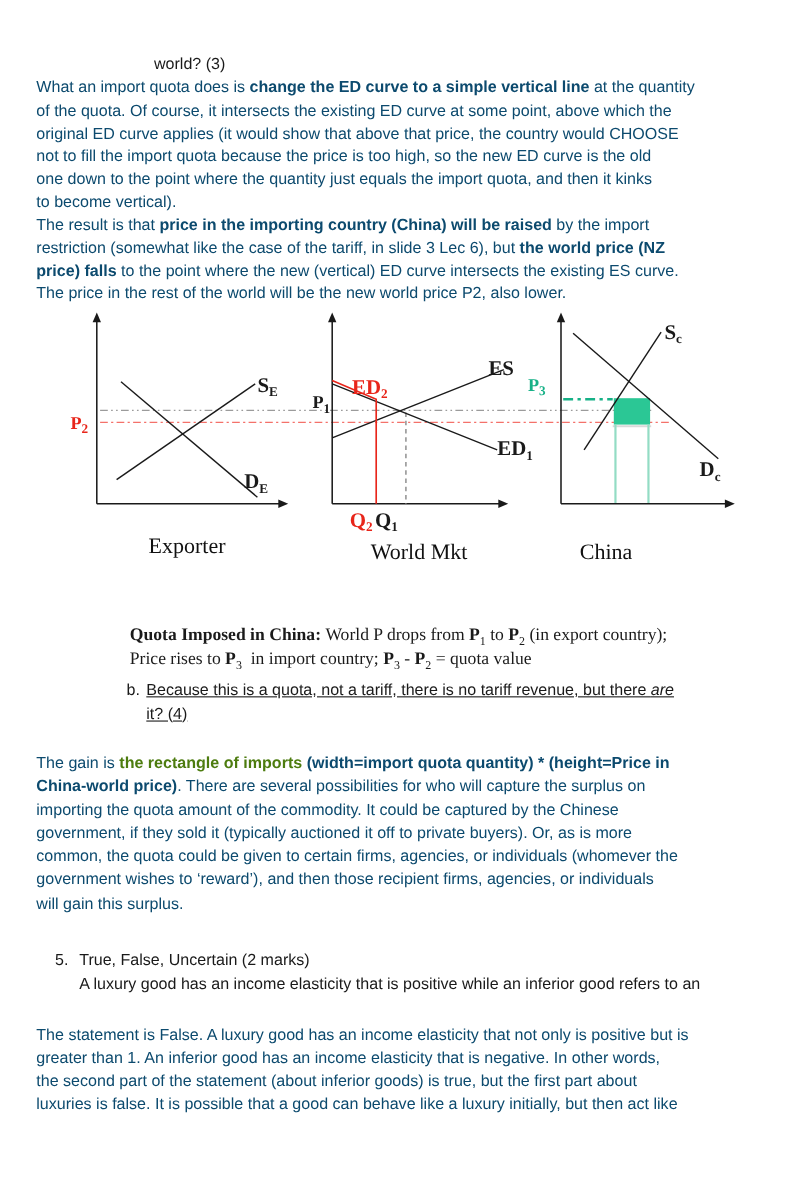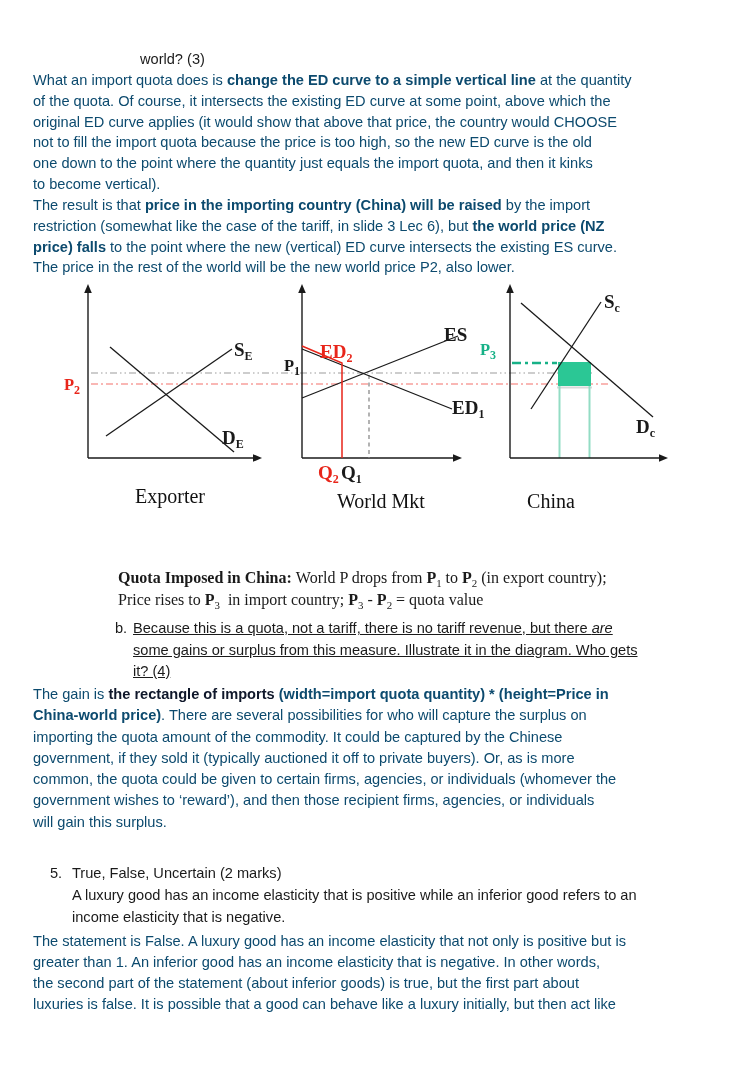--- a/index.html
+++ b/index.html
@@ -3,21 +3,21 @@
 <meta charset="utf-8">
 <style>
   html,body{margin:0;padding:0;background:#fff;}
   #page{position:relative;width:736px;height:1044px;background:#fff;overflow:hidden;
         font-family:"Liberation Sans",sans-serif;font-size:14.6px;color:#1a1a1a;}
   .blk{position:absolute;white-space:pre;}
   .tline{display:block;}
   .b{font-weight:bold;}
   .i{font-style:italic;}
   .red{color:#0c4a6e;text-align:right;}
-  .green{color:#0f172a;}
+  .green{color:#4d7c0f;}
   sub{font-size:0.68em;line-height:0;}
   
   #blk-world{left:140px;top:49px;line-height:20.8px;}
   #blk-quota{left:33px;top:70px;line-height:20.8px;width:676px;}
   #blk-result{left:33px;top:195px;line-height:20.8px;width:676px;}
   #blk-figcap{left:118px;top:532px;line-height:22px;font-family:"Liberation Serif",serif;font-size:16px;margin-top:35px;}
   #marker-b{left:115px;top:618px;line-height:21.5px;}
   #blk-b{left:133px;top:618px;line-height:21.5px;text-decoration:underline;}
   #blk-gain{left:33px;top:684px;line-height:21.3px;width:680px;}
   #marker-5{left:50px;top:862px;line-height:22px;}
@@ -104,22 +104,22 @@
       <text class="flabel" x="604" y="308"><tspan>S</tspan><tspan class="fsub" dy="4">c</tspan></text>
       <text class="flabel" x="636" y="433"><tspan>D</tspan><tspan class="fsub" dy="4">c</tspan></text>
       <text class="flabel-sm fteal" x="480" y="355"><tspan>P</tspan><tspan class="fsub" dy="4">3</tspan></text>
       <text class="fcap" x="551" y="508" text-anchor="middle">China</text>
     </g>
   </svg>
 
   <div class="blk" id="blk-figcap"><div class="tline"><span class="b">Quota Imposed in China: </span><span>World P drops from </span><span class="b">P</span><sub>1</sub><span> to </span><span class="b">P</span><sub>2</sub><span> (in export country);</span></div><div class="tline"><span>Price rises to </span><span class="b">P</span><sub>3</sub><span>  in import country; </span><span class="b">P</span><sub>3</sub><span> - </span><span class="b">P</span><sub>2</sub><span> = quota value</span></div></div>
 
   <div class="blk" id="marker-b">b.</div>
-  <div class="blk" id="blk-b"><div class="tline"><span>Because this is a quota, not a tariff, there is no tariff revenue, but there </span><span class="i">are</span></div><div class="tline"><span>some gains or surplus from this measure. Illustrate it in the diagram. Who gets</span></div><div class="tline"><span>it? (4)</span></div></div>
+  <div class="blk" id="blk-b"><div class="tline"><span>Because this is a quota, not a tariff, there is no tariff revenue, but there </span><span class="i">are</span></div><div class="tline"><span>it? (4)</span></div></div>
 
   <div class="blk" id="blk-gain"><div class="tline"><span class="red">The gain is </span><span class="b green">the rectangle of imports </span><span class="b red">(width=import quota quantity) * (height=Price in</span></div><div class="tline"><span class="b red">China-world price)</span><span class="red">. There are several possibilities for who will capture the surplus on</span></div><div class="tline"><span class="red">importing the quota amount of the commodity. It could be captured by the Chinese</span></div><div class="tline"><span class="red">government, if they sold it (typically auctioned it off to private buyers). Or, as is more</span></div><div class="tline"><span class="red">common, the quota could be given to certain firms, agencies, or individuals (whomever the</span></div><div class="tline"><span class="red">government wishes to ‘reward’), and then those recipient firms, agencies, or individuals</span></div><div class="tline"><span class="red">will gain this surplus.</span></div></div>
 
   <div class="blk" id="marker-5">5.</div>
-  <div class="blk" id="blk-5"><div class="tline"><span>True, False, Uncertain (2 marks)</span></div><div class="tline"><span>A luxury good has an income elasticity that is positive while an inferior good refers to an</span></div><div class="tline"><span>income elasticity that is negative.</span></div></div>
+  <div class="blk" id="blk-5"><div class="tline"><span>True, False, Uncertain (2 marks)</span></div><div class="tline"><span>A luxury good has an income elasticity that is positive while an inferior good refers to an</span></div></div>
 
   <div class="blk" id="blk-false"><div class="tline"><span class="red">The statement is False. A luxury good has an income elasticity that not only is positive but is</span></div><div class="tline"><span class="red">greater than 1. An inferior good has an income elasticity that is negative. In other words,</span></div><div class="tline"><span class="red">the second part of the statement (about inferior goods) is true, but the first part about</span></div><div class="tline"><span class="red">luxuries is false. It is possible that a good can behave like a luxury initially, but then act like</span></div></div>
 
 </div>
 
 </body></html>

